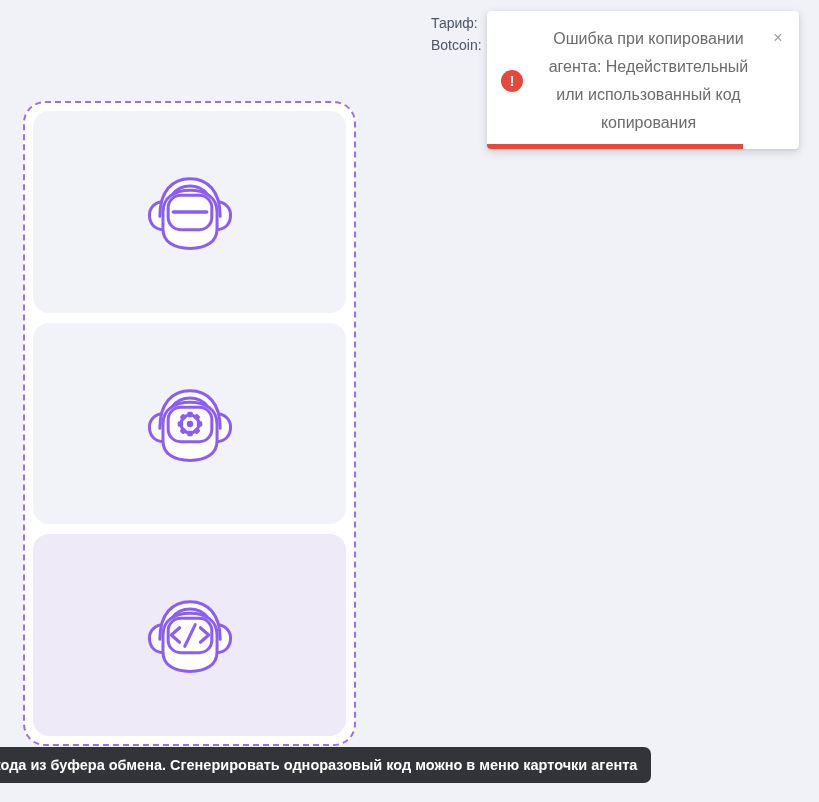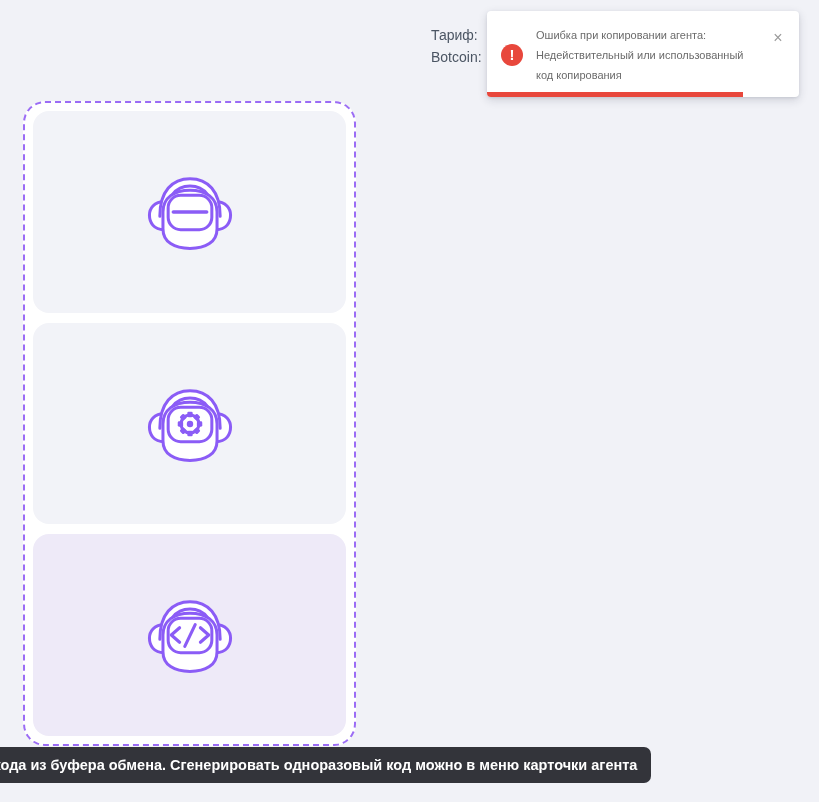--- a/index.html
+++ b/index.html
@@ -12,21 +12,21 @@
     background: #f1f2f7;
     font-family: "Liberation Sans", sans-serif;
     overflow: hidden;
     position: relative;
   }
 
   
   .meta-stack {
     position: absolute;
     left: 431px;
-    top: 24px;
+    top: 12px;
     font-size: 14px;
     line-height: 22px;
     color: #4b5563;
     white-space: nowrap;
   }
   .meta-line { display: block; }
 
   
   .toast {
     position: absolute;
@@ -57,23 +57,24 @@
     justify-content: center;
   }
   .toast-icon .bang {
     color: #ffffff;
     font-size: 15px;
     font-weight: bold;
     line-height: 1;
     margin-top: -1px;
   }
   .toast-msg {
-    font-size: 11px;
-    line-height: 20px;
+    font-size: 16px;
+    line-height: 28px;
     color: #6b6b6b;
+    text-align: center;
   }
   .toast-close {
     position: absolute;
     top: 19px;
     right: 13px;
     width: 16px;
     height: 16px;
     color: #9b9b9b;
     font-size: 16px;
     line-height: 16px;

